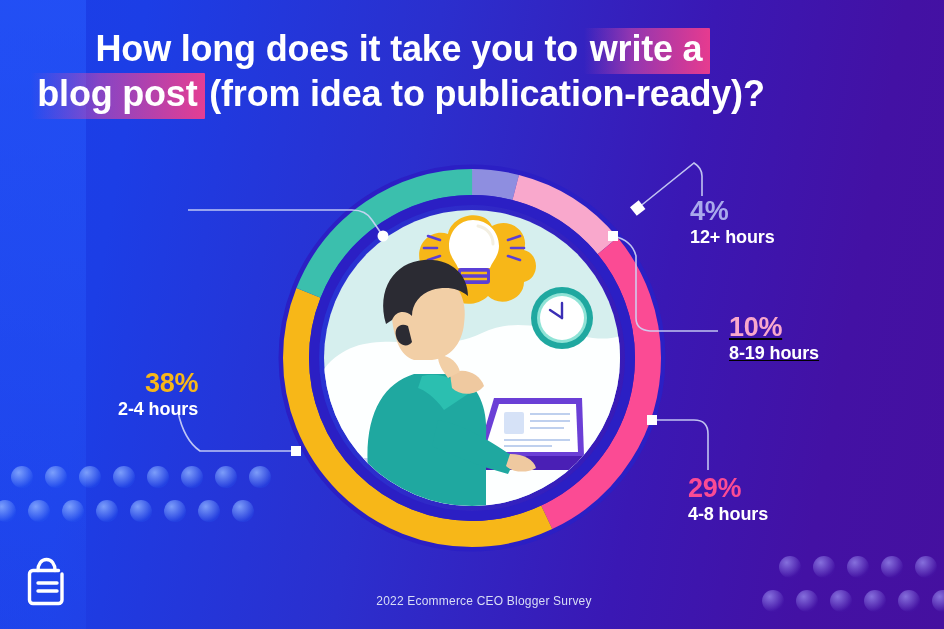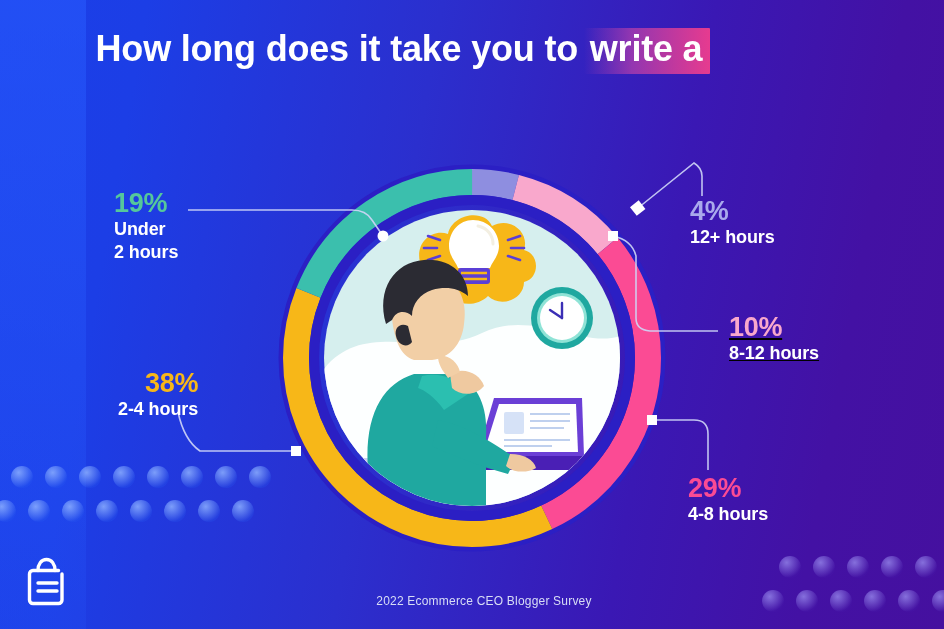--- a/index.html
+++ b/index.html
@@ -122,20 +122,21 @@
         <div class="d" style="width: 22px; height: 22px; margin-right: 12px; background: radial-gradient(circle at 35% 30%, rgba(150, 135, 235, 0.8), rgba(70, 25, 170, 0.25) 72%);"></div>
         <div class="d" style="width: 22px; height: 22px; margin-right: 12px; background: radial-gradient(circle at 35% 30%, rgba(150, 135, 235, 0.8), rgba(70, 25, 170, 0.25) 72%);"></div>
         <div class="d" style="width: 22px; height: 22px; margin-right: 12px; background: radial-gradient(circle at 35% 30%, rgba(150, 135, 235, 0.8), rgba(70, 25, 170, 0.25) 72%);"></div>
         <div class="d" style="width: 22px; height: 22px; margin-right: 12px; background: radial-gradient(circle at 35% 30%, rgba(150, 135, 235, 0.8), rgba(70, 25, 170, 0.25) 72%);"></div>
         <div class="d" style="width: 22px; height: 22px; margin-right: 12px; background: radial-gradient(circle at 35% 30%, rgba(150, 135, 235, 0.8), rgba(70, 25, 170, 0.25) 72%);"></div>
       </div>
     </div>
 
   <div id="title-block">
     <span class="title-line"><span>How long does it take you to </span><span class="hl hl-right">write a</span></span>
+    <span class="title-line"><span class="hl hl-left">blog post</span><span> (from idea to publication-ready)?</span></span>
   </div>
 
   <svg id="leaders" viewBox="0 0 944 629">
     <g fill="none" stroke="#CFD6F7" stroke-width="1.6" opacity="0.9">
 
       <path d="M188 210 H352 Q366 210 372 220 L383 236"></path>
 
       <path d="M178 412 Q184 440 200 451 H296"></path>
 
       <path d="M702 196 V176 Q702 168 694 163 L638 208"></path>
@@ -256,39 +257,34 @@
                    C134 152 124 152 120 162 Z" fill="#2B2B33"></path>
           <path d="M136 168 C128 164 122 170 124 178 C126 188 136 190 140 184 Z" fill="#2B2B33"></path>
 
           <path d="M178 216 C192 208 208 216 212 228 C204 238 188 238 180 230 Z" fill="#EFC9A0"></path>
           <path d="M166 198 C176 196 186 204 188 214 L176 220 C170 212 166 206 166 198 Z" fill="#F2CFA6"></path>
         </g>
       </g>
     </svg>
   </div>
 
-  <div class="callout" id="callout-19">
-    <span class="pct" style="color:#55C79B">19%</span>
-    <span class="lbl">Under</span>
-    <span class="lbl">2 hours</span>
-  </div>
 
   <div class="callout" id="callout-38">
     <span class="pct" style="color:#F7B718">38%</span>
     <span class="lbl">2-4 hours</span>
   </div>
 
   <div class="callout" id="callout-04">
     <span class="pct" style="color:#A9A9EC">4%</span>
     <span class="lbl">12+ hours</span>
   </div>
 
   <div class="callout" id="callout-10">
     <span class="pct" style="color:#F9A8CC">10%</span>
-    <span class="lbl">8-12 hours</span>
+    <span class="lbl">8-19 hours</span>
   </div>
 
   <div class="callout" id="callout-29">
     <span class="pct" style="color:#FB4B94">29%</span>
     <span class="lbl">4-8 hours</span>
   </div>
 
   <div id="footer-note">2022 Ecommerce CEO Blogger Survey</div>
 
   <div id="logo">

